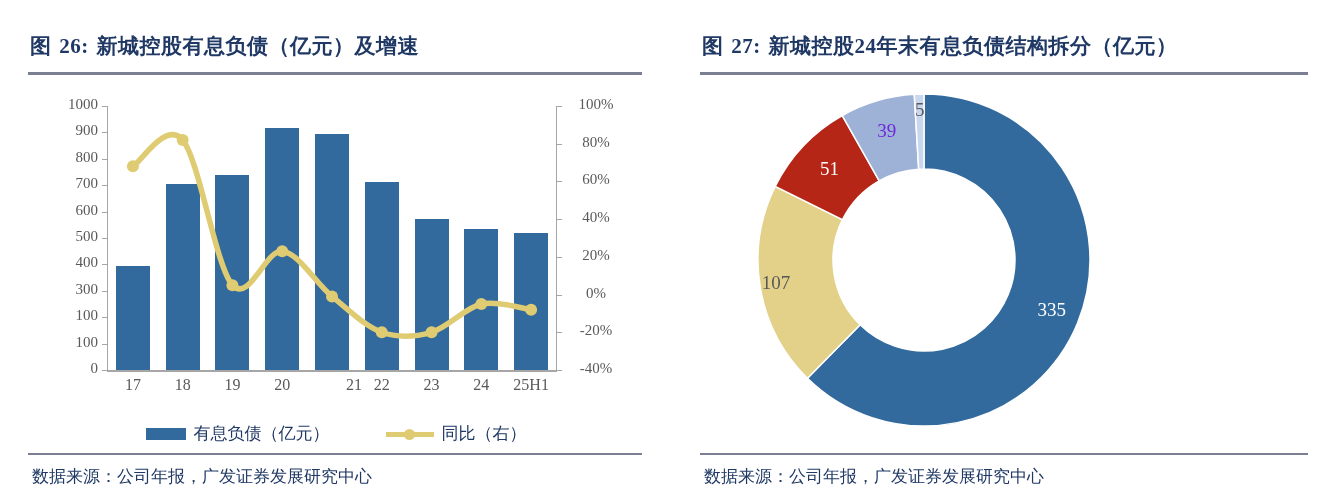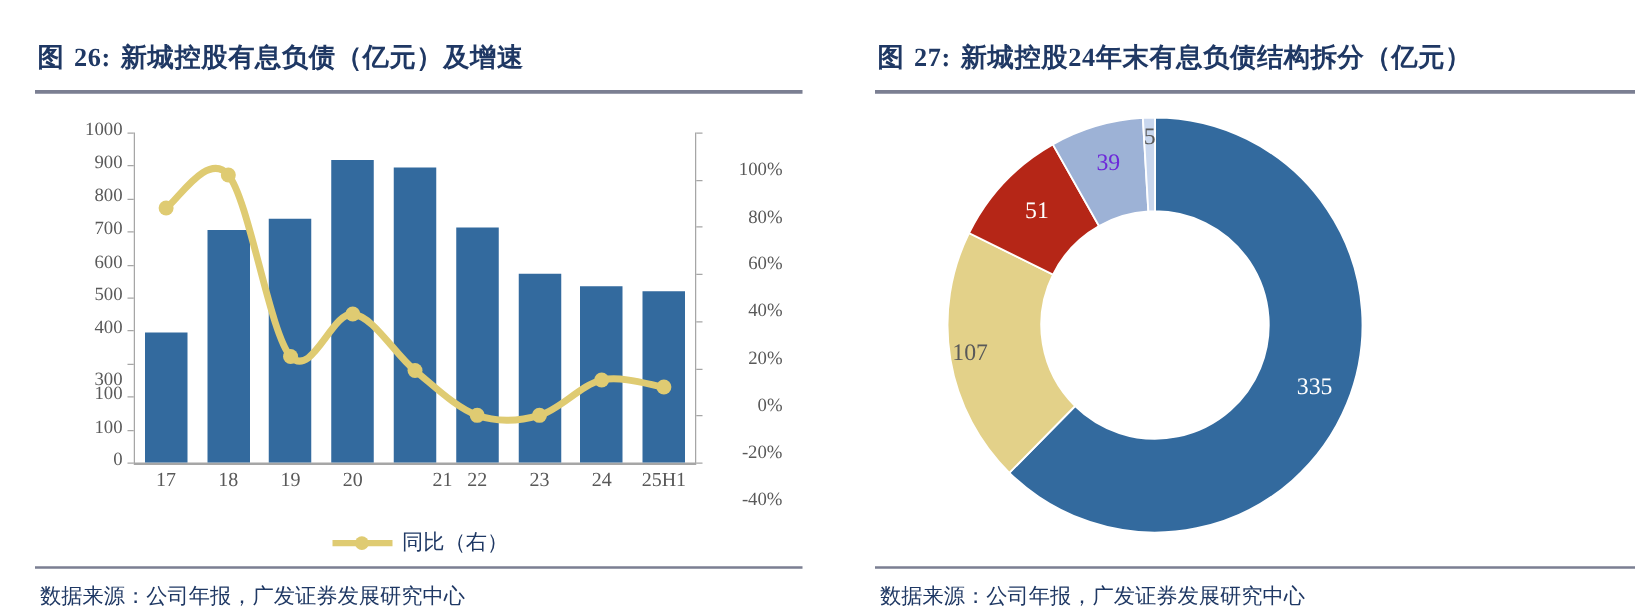--- a/index.html
+++ b/index.html
@@ -42,21 +42,21 @@
 
   .tick{position:absolute;width:5px;height:1px;background:#a6a6a6;}
   .tick-l{left:102px;}
   .tick-r{left:557px;}
 
   .ylab{
     position:absolute;right:0;width:60px;text-align:right;
     font-size:15px;color:#595959;font-family:"Liberation Serif",serif;
   }
   .ylab-left{left:36px;width:62px;text-align:right;}
-  .ylab-right{left:566px;width:60px;text-align:right;margin-top:32px;}
+  .ylab-right{left:566px;width:60px;text-align:center;}
 
   .bar{position:absolute;bottom:0;background:#336a9e;width:34px;}
   .barwrap{position:absolute;left:108px;top:96px;width:448px;height:264px;}
   .xlab{
     position:absolute;top:366px;width:60px;text-align:center;
     font-size:16px;color:#595959;
   }
 
   .legend-row{
     position:absolute;left:0;top:412px;width:672px;
@@ -119,21 +119,21 @@
           <div class="tick tick-r" style="top: 246.857px;"></div>
           <div class="tick tick-r" style="top: 209.143px;"></div>
           <div class="tick tick-r" style="top: 171.429px;"></div>
           <div class="tick tick-r" style="top: 133.714px;"></div>
           <div class="tick tick-r" style="top: 96px;"></div>
         </div>
       <div id="y-left-labels">
           <div class="ylab ylab-left" style="top: 350px;">0</div>
           <div class="ylab ylab-left" style="top: 323.6px;">100</div>
           <div class="ylab ylab-left" style="top: 297.2px;">100</div>
-          <div class="ylab ylab-left" style="top: 270.8px; margin-top: 15px;">300</div>
+          <div class="ylab ylab-left" style="top: 270.8px;">300</div>
           <div class="ylab ylab-left" style="top: 244.4px;">400</div>
           <div class="ylab ylab-left" style="top: 218px;">500</div>
           <div class="ylab ylab-left" style="top: 191.6px;">600</div>
           <div class="ylab ylab-left" style="top: 165.2px;">700</div>
           <div class="ylab ylab-left" style="top: 138.8px;">800</div>
           <div class="ylab ylab-left" style="top: 112.4px;">900</div>
           <div class="ylab ylab-left" style="top: 86px;">1000</div>
         </div>
       <div id="y-right-labels">
           <div class="ylab ylab-right" style="top: 350px;">-40%</div>
@@ -176,20 +176,24 @@
           <div class="xlab" style="left: 302px; text-align: right;">21</div>
           <div class="xlab" style="left: 351.778px;">22</div>
           <div class="xlab" style="left: 401.556px;">23</div>
           <div class="xlab" style="left: 451.333px;">24</div>
           <div class="xlab" style="left: 501.111px;">25H1</div>
         </div>
     </div>
 
     <div class="legend-row">
       <div class="lg-item">
+        <span class="lg-swatch-bar"></span>
+        <span>有息负债（亿元）</span>
+      </div>
+      <div class="lg-item">
         <span class="lg-line">
           <span class="ln"></span>
             <span class="mk"></span>
         </span>
         <span>同比（右）</span>
       </div>
     </div>
 
     <div class="source-rule"></div>
     <div class="source-note">数据来源：公司年报，广发证券发展研究中心</div>

